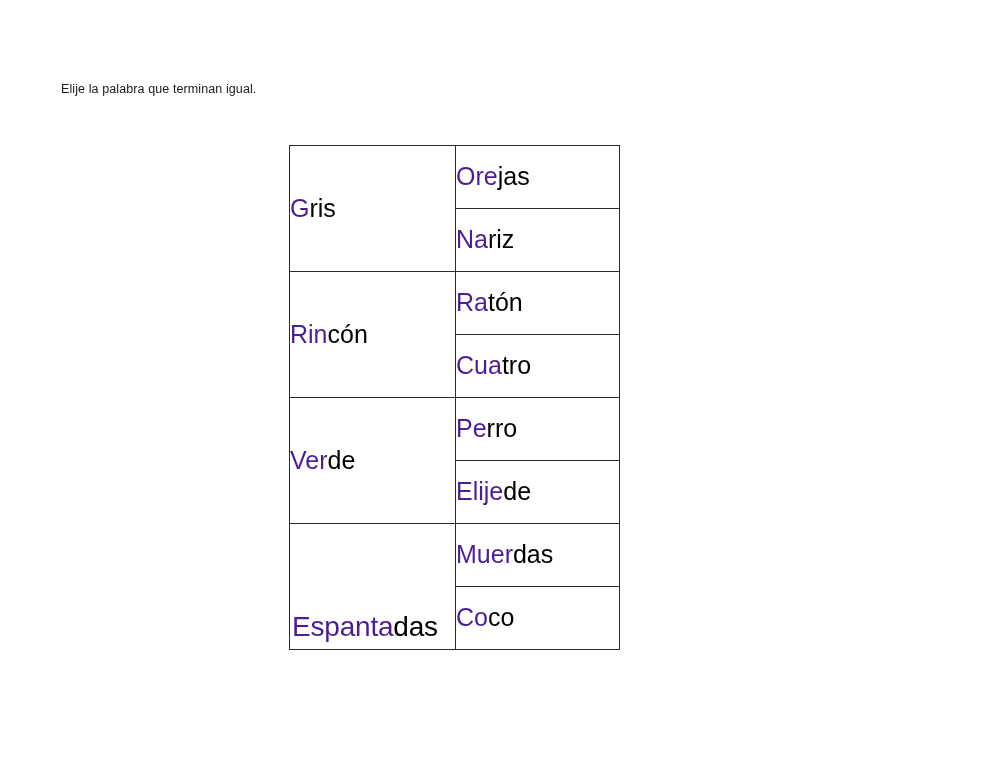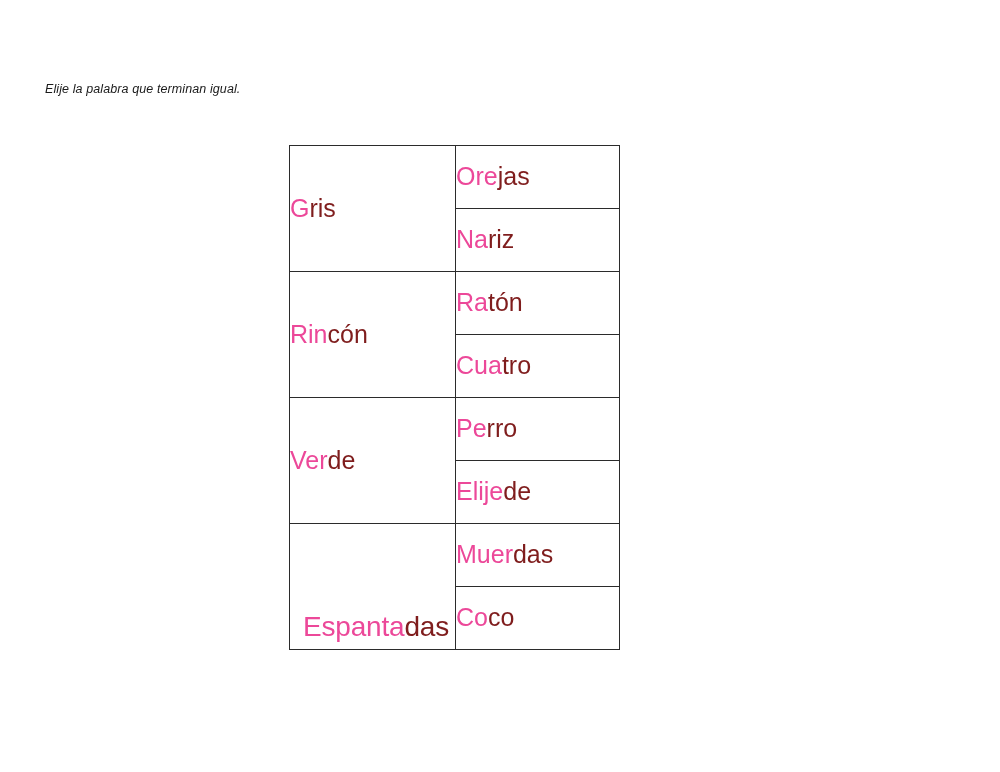--- a/index.html
+++ b/index.html
@@ -19,28 +19,27 @@
 
   .page {
     position: absolute;
     inset: 0;
     background: #ffffff;
   }
 
   
   .instruction {
     position: absolute;
-    left: 45px;
+    left: 61px;
     top: 80px;
     font-size: 12.5px;
     line-height: 18px;
     color: #1a1a1a;
     letter-spacing: 0.1px;
     white-space: nowrap;
-    font-style: italic;
   }
 
   
   .word-table {
     position: absolute;
     left: 289px;
     top: 145px;
     width: 330px;
     border-collapse: collapse;
     table-layout: fixed;
@@ -56,21 +55,21 @@
 
   
   .prompt-cell {
     text-align: left;
     padding: 0 28px 0 4px;
     vertical-align: middle;
   }
   .prompt-cell.bottom {
     vertical-align: bottom;
     padding: 0 6px 6px 2px;
-    text-align: right;
+    text-align: left;
   }
   .prompt-word {
     font-size: 25px;
     line-height: 1.18;
     white-space: nowrap;
   }
   .prompt-word.big {
     font-size: 28px;
     letter-spacing: -0.2px;
   }
@@ -82,22 +81,22 @@
     vertical-align: top;
     height: 62px;
   }
   .option-word {
     font-size: 25px;
     line-height: 1.18;
     white-space: nowrap;
   }
 
   
-  .stem   { color: #ec4899; }
-  .ending { color: #7f1d1d; }
+  .stem   { color: #4c1d95; }
+  .ending { color: #000000; }
 </style>
 </head>
 <body>
 
 <div class="page">
 
   <div class="instruction">Elije la palabra que terminan igual.</div>
 
   <table class="word-table">
     <colgroup>

